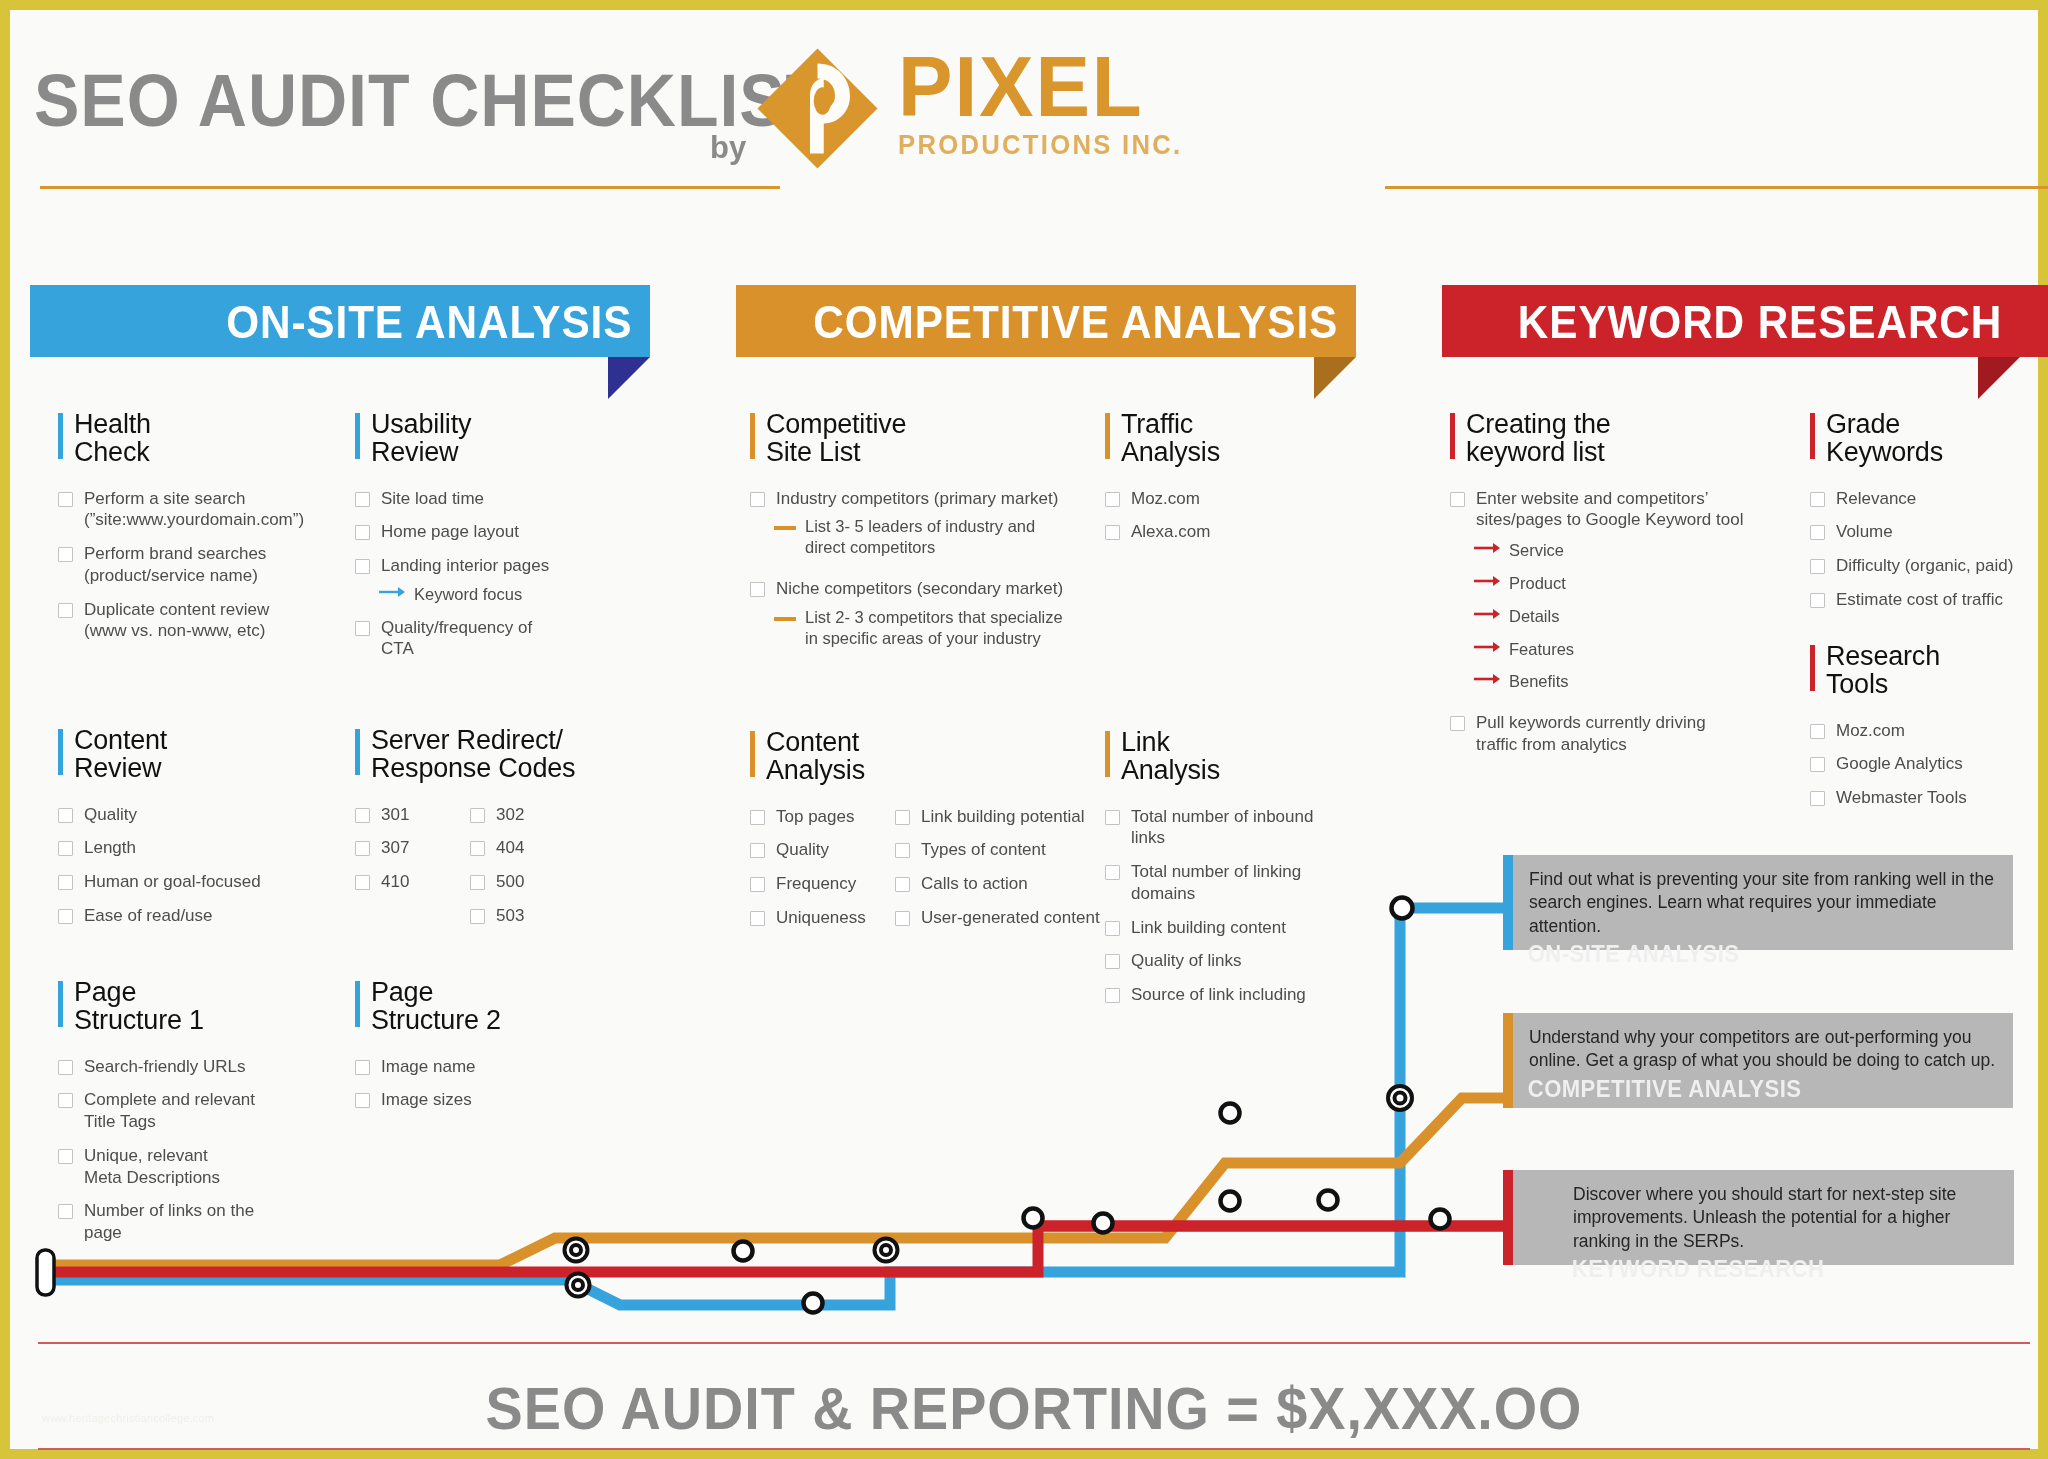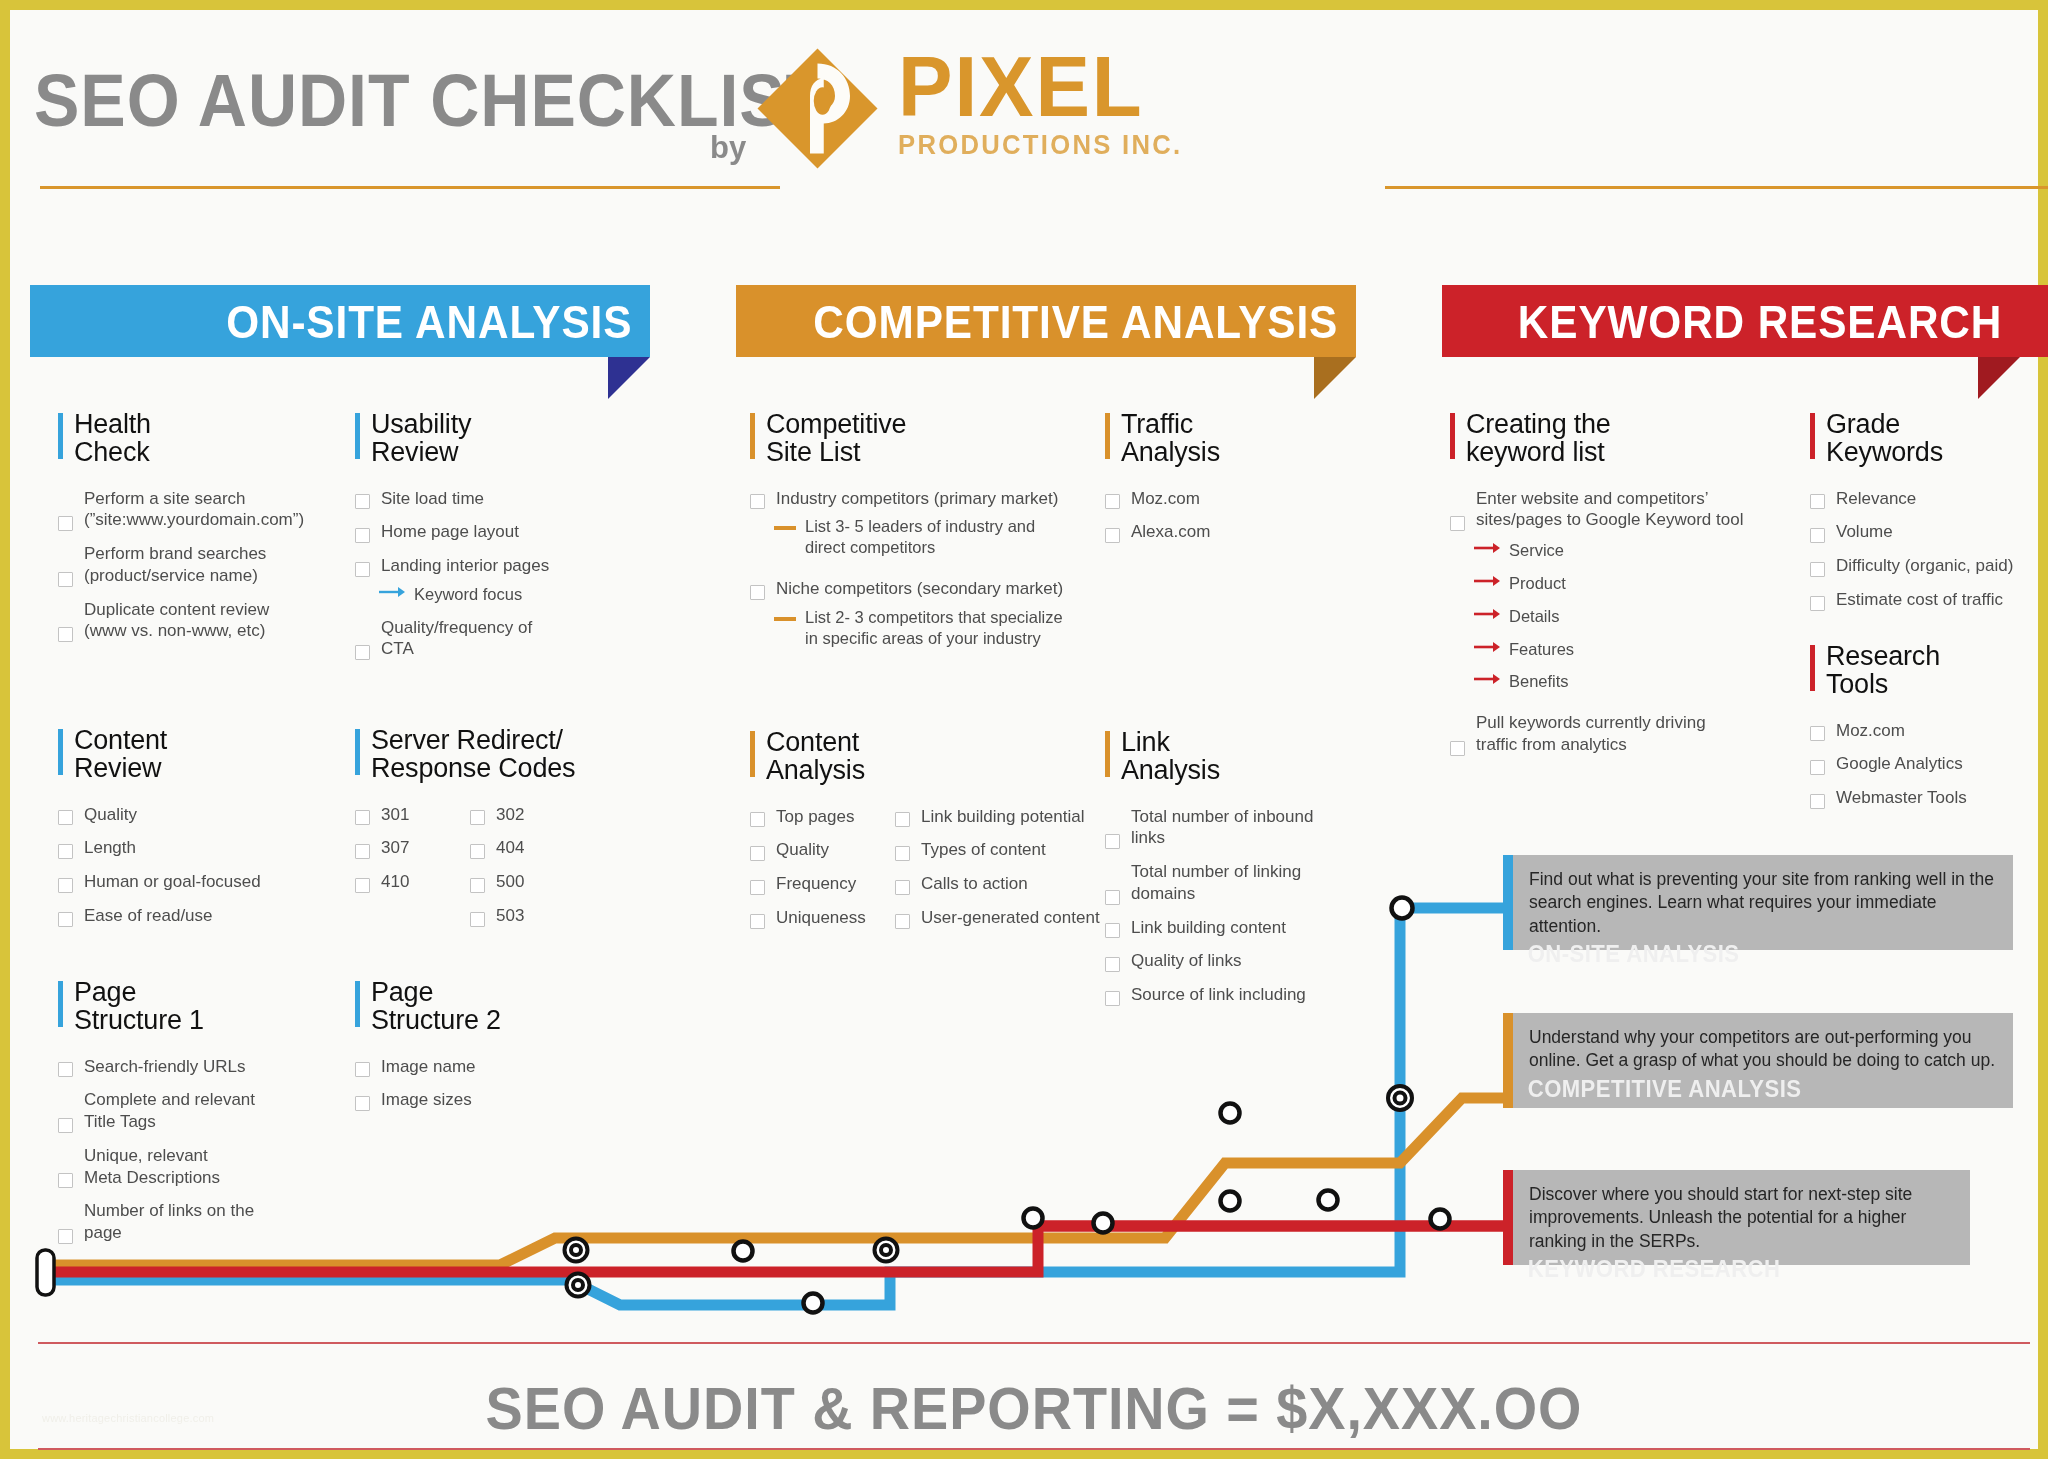--- a/index.html
+++ b/index.html
@@ -58,21 +58,21 @@
   }
   
   .grp{position:absolute;}
   .grp-title{
     position:relative;padding-left:16px;
     font-size:27px;line-height:1.05;font-weight:400;color:#111;
     letter-spacing:-.2px;
   }
   .grp-title .accent{position:absolute;left:0;top:3px;width:5px;height:46px;}
   .items{margin-top:21px;}
-  .it{display:flex;align-items:flex-end;margin-bottom:12px;}
+  .it{display:flex;align-items:flex-start;margin-bottom:12px;}
   .cb{
     flex:0 0 auto;width:13px;height:13px;border:1.4px solid #c3c3c3;
     margin-right:11px;margin-top:4px;background:#fff;border-radius:1px;
   }
   .it-txt{font-size:17px;line-height:1.28;color:#4d4d4d;}
   .sub{display:flex;align-items:flex-start;margin:-5px 0 12px 24px;}
   .sub .arrow{flex:0 0 auto;margin-right:9px;margin-top:1px;line-height:1;}
   .sub .sub-txt{font-size:16.5px;line-height:1.26;color:#4d4d4d;}
   .dash{display:inline-block;width:22px;height:4px;margin-top:8px;}
   .two-col{display:flex;}
@@ -565,21 +565,21 @@
     <div class="ctxt">Find out what is preventing your site from ranking well in the search engines. Learn what requires your immediate attention.</div>
     <div class="ctag">ON-SITE ANALYSIS</div>
   </div>
 
   <div class="callout" style="left:1503px;top:1003px;width:500px;height:95px;">
     <div class="cbar" style="background:#d9912b"></div>
     <div class="ctxt">Understand why your competitors are out-performing you online. Get a grasp of what you should be doing to catch up.</div>
     <div class="ctag">COMPETITIVE ANALYSIS</div>
   </div>
 
-  <div class="callout" style="left:1503px;top:1160px;width:457px;height:95px;">
+  <div class="callout" style="left:1503px;top:1160px;width:457px;height:95px;padding-left:44px;">
     <div class="cbar" style="background:#cc2229"></div>
     <div class="ctxt">Discover where you should start for next-step site improvements. Unleash the potential for a higher ranking in the SERPs.</div>
     <div class="ctag">KEYWORD RESEARCH</div>
   </div>
 
   <div class="foot-rule" style="top:1332px;"></div>
   <div class="foot-title" style="top:1364px;">SEO AUDIT &amp; REPORTING = $X,XXX.OO</div>
   <div class="foot-rule" style="top:1438px;"></div>
   <div class="watermark">www.heritagechristiancollege.com</div>
 

